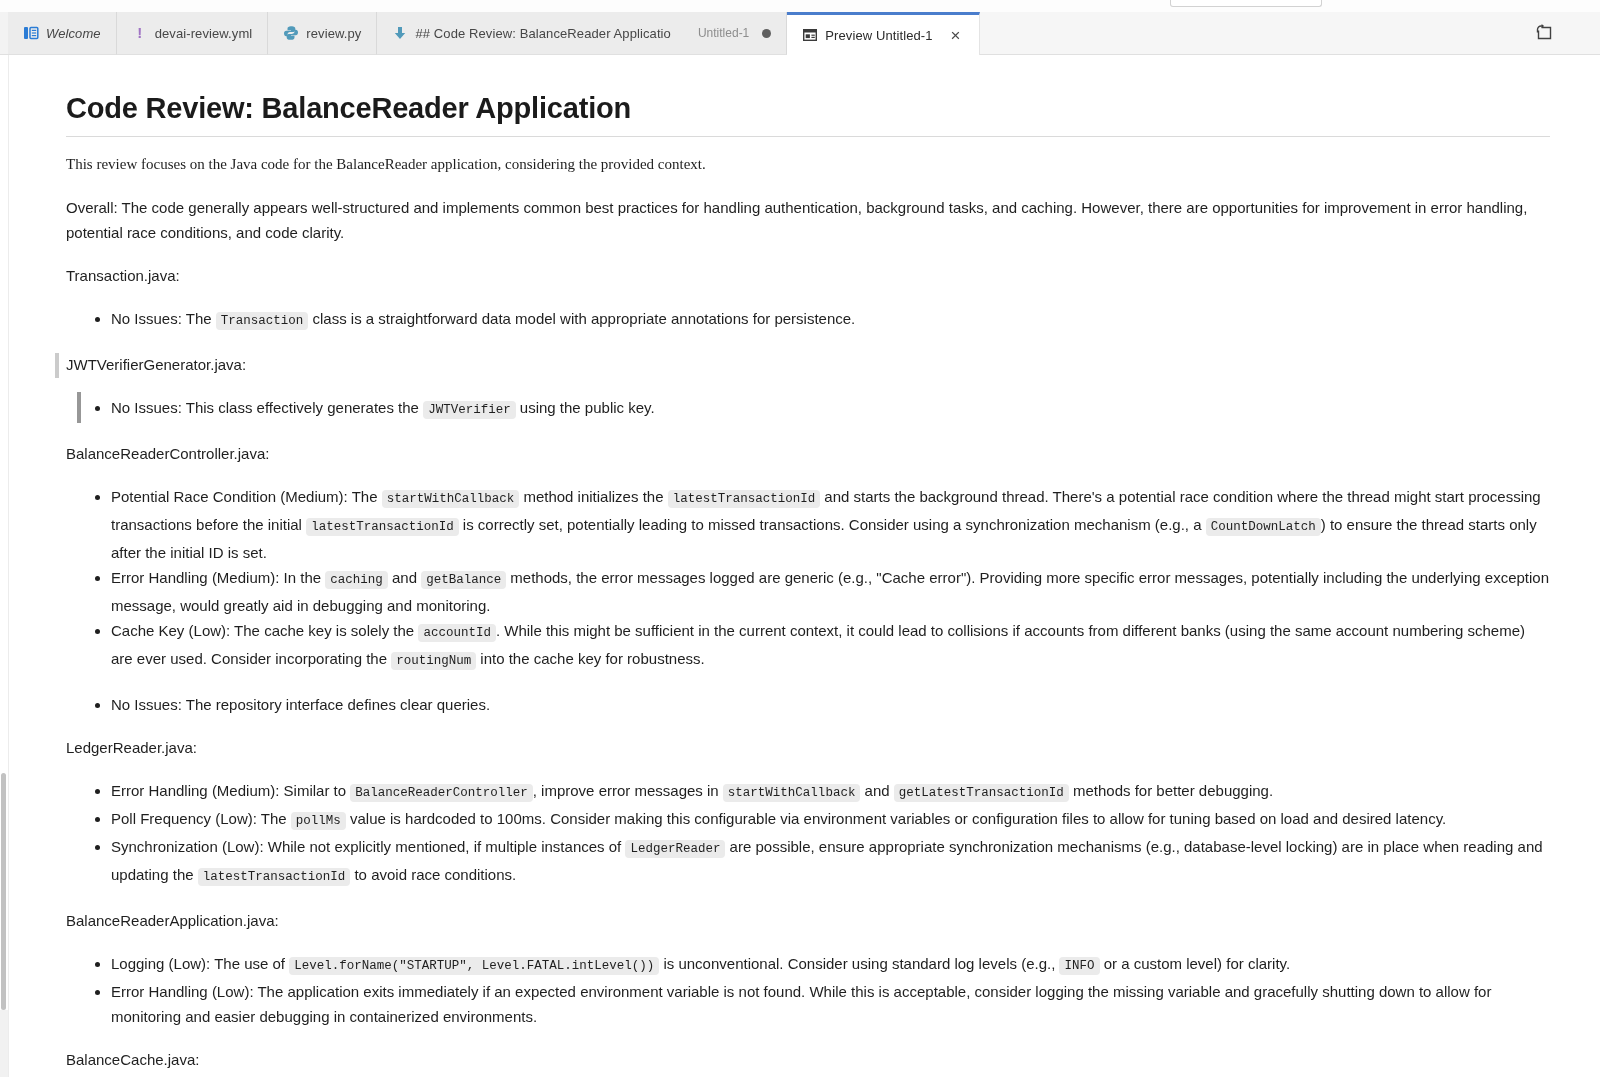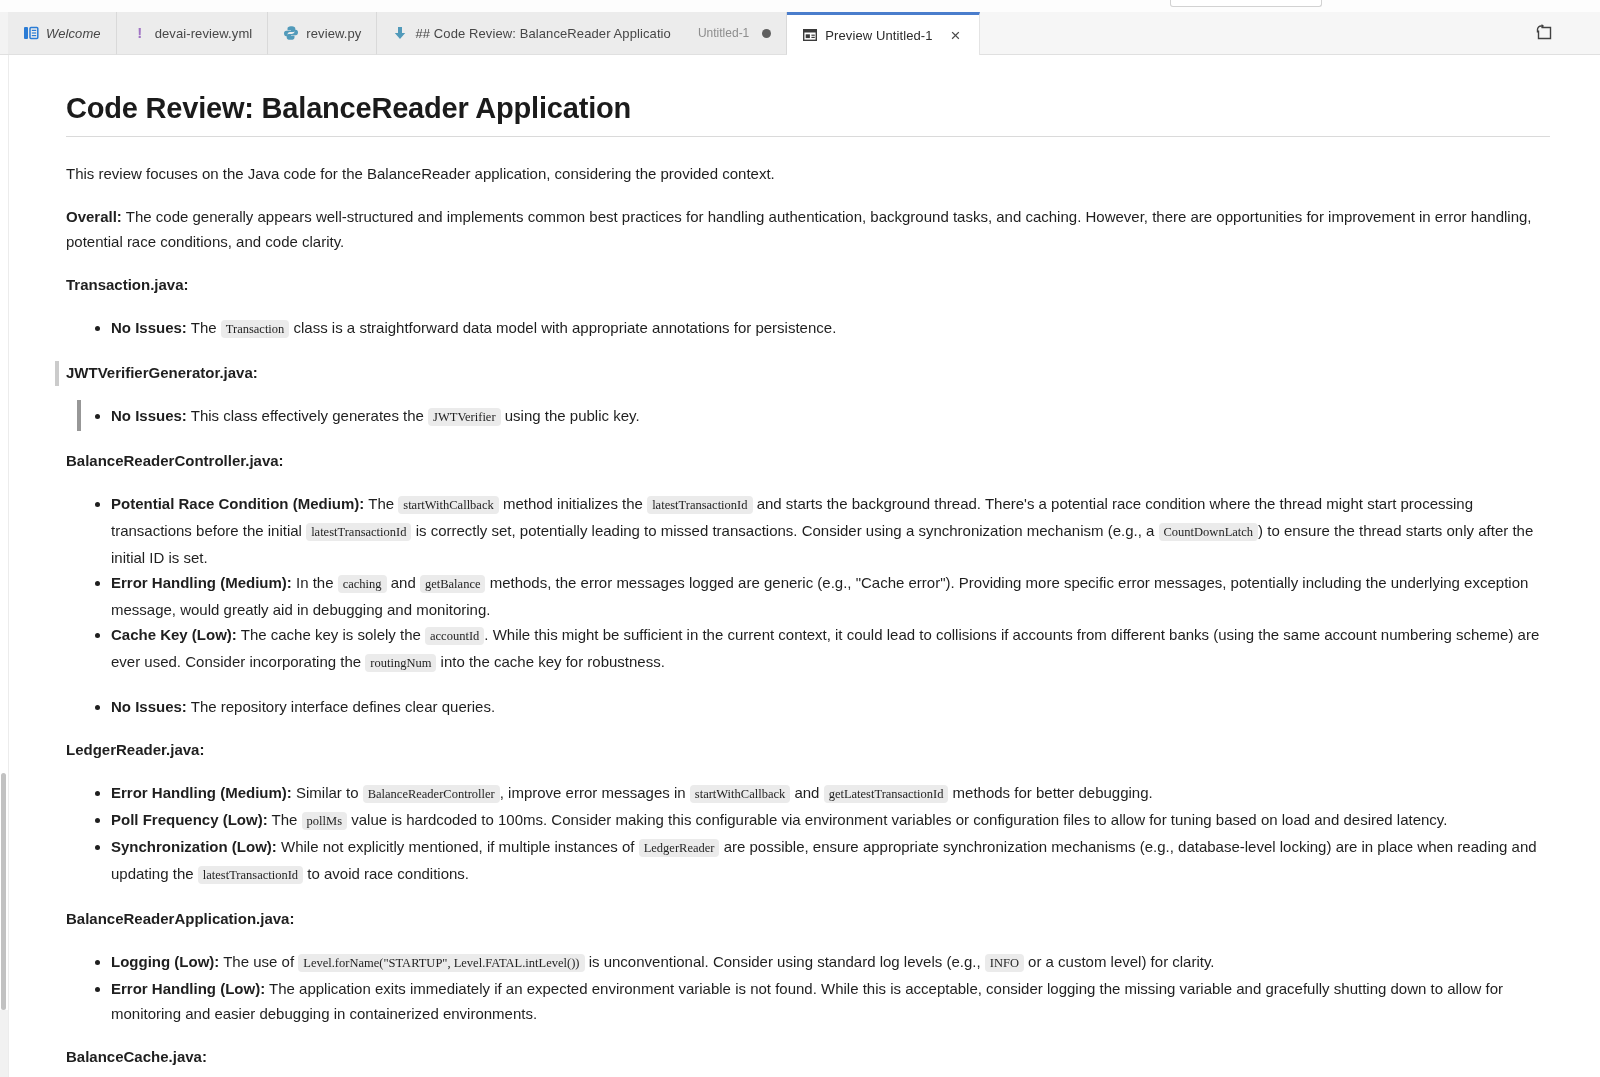--- a/index.html
+++ b/index.html
@@ -37,25 +37,25 @@
   .left-scrollbar-thumb { position:absolute; left:1px; top:773px; width:5px; height:237px;
     background:#c2c2c2; border-radius:3px; z-index:6; cursor:pointer; }
 
   
   .content { position:absolute; left:9px; top:55px; right:0; bottom:0; background:#fff;
     padding:37px 50px 0 57px; overflow:hidden;
     font-size:15px; line-height:25px; }
   .content h1 { font-size:29px; line-height:33px; font-weight:700; letter-spacing:-.2px;
     padding-bottom:11px; border-bottom:1px solid #dadada; color:#1b1b1b; }
   .content p { margin:18px 0; }
-  .file-heading { font-weight:700; position:relative; }
+  .file-heading { font-weight:400; position:relative; }
   .content ul { margin:13px 0 18px; padding-left:45px; }
   .content li { position:relative; line-height:25px; }
-  .content strong { font-weight:700; }
-  code.inline-code { font-family:Liberation Serif, serif; font-size:12.5px;
+  .content strong { font-weight:400; }
+  code.inline-code { font-family:Liberation Mono, monospace; font-size:12.5px;
     background:#ebebeb; color:#1f1f1f; padding:2px 5px; border-radius:4px; }
   .marker-light { position:absolute; left:-11px; top:1px; width:4px; height:25px; background:#cbcbcb; }
   .marker-dark  { position:absolute; left:-34px; top:-3px; width:4px; height:31px; background:#979797; }
 </style>
 </head>
 <body>
 
 <div class="stage">
 
   <div class="titlebar-band"></div>
@@ -119,21 +119,21 @@
       <path d="M8.6 2.9l2.6 2.1-2.6 2.1z" fill="#424242"></path>
     </svg>
   </div>
 
   <div class="left-sash"></div>
   <div class="left-gutter-bottom"></div>
   <div class="left-scrollbar-thumb"></div>
 
   <div class="content">
     <h1>Code Review: BalanceReader Application</h1>
-    <p style="margin-top:24px;">This review focuses on the Java code for the BalanceReader application, considering the provided context.</p>
+    <p style="margin-top:15px;font-family:Liberation Serif, serif;">This review focuses on the Java code for the BalanceReader application, considering the provided context.</p>
     <p><strong>Overall:</strong> The code generally appears well-structured and implements common best practices for handling authentication, background tasks, and caching. However, there are opportunities for improvement in error handling, potential race conditions, and code clarity.</p>
     <div id="sections">
         <p class="file-heading">Transaction.java:</p>
         <ul>
           <li><strong>No Issues:</strong> The <code class="inline-code">Transaction</code> class is a straightforward data model with appropriate annotations for persistence.</li>
         </ul>
         <p class="file-heading">JWTVerifierGenerator.java:<span class="marker-light"></span></p>
         <ul>
           <li><strong>No Issues:</strong> This class effectively generates the <code class="inline-code">JWTVerifier</code> using the public key.<span class="marker-dark"></span></li>
         </ul>

